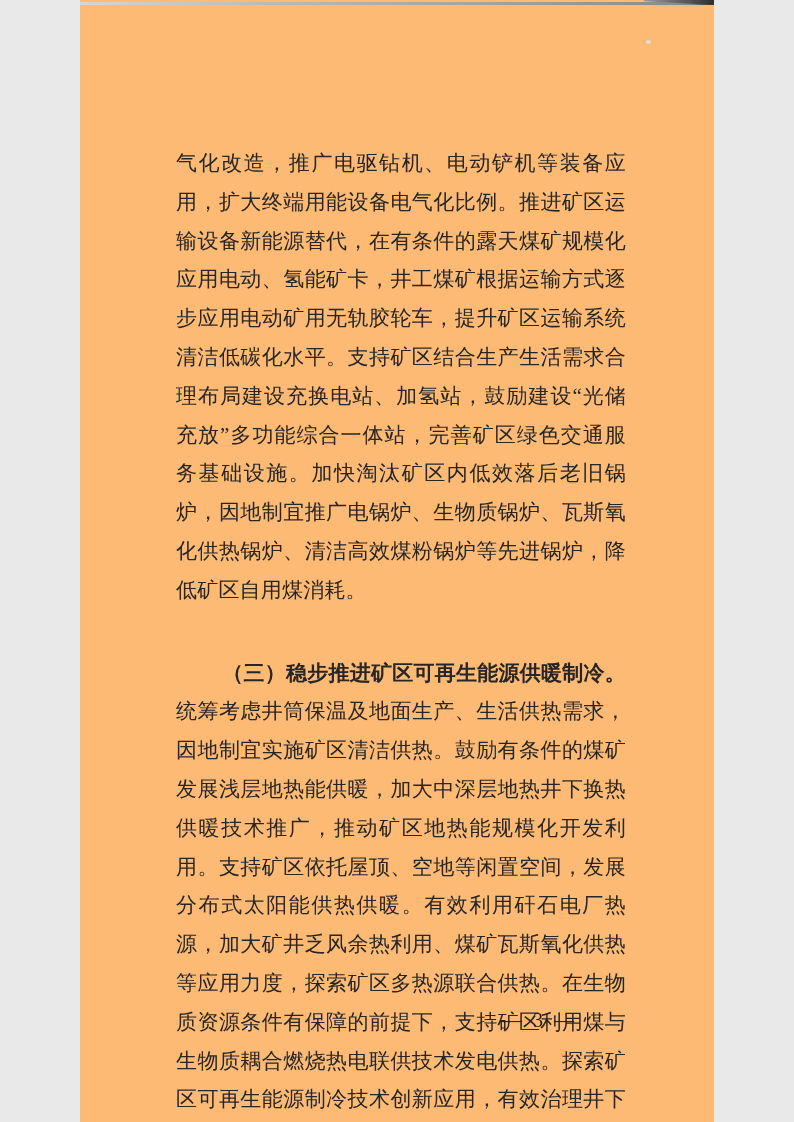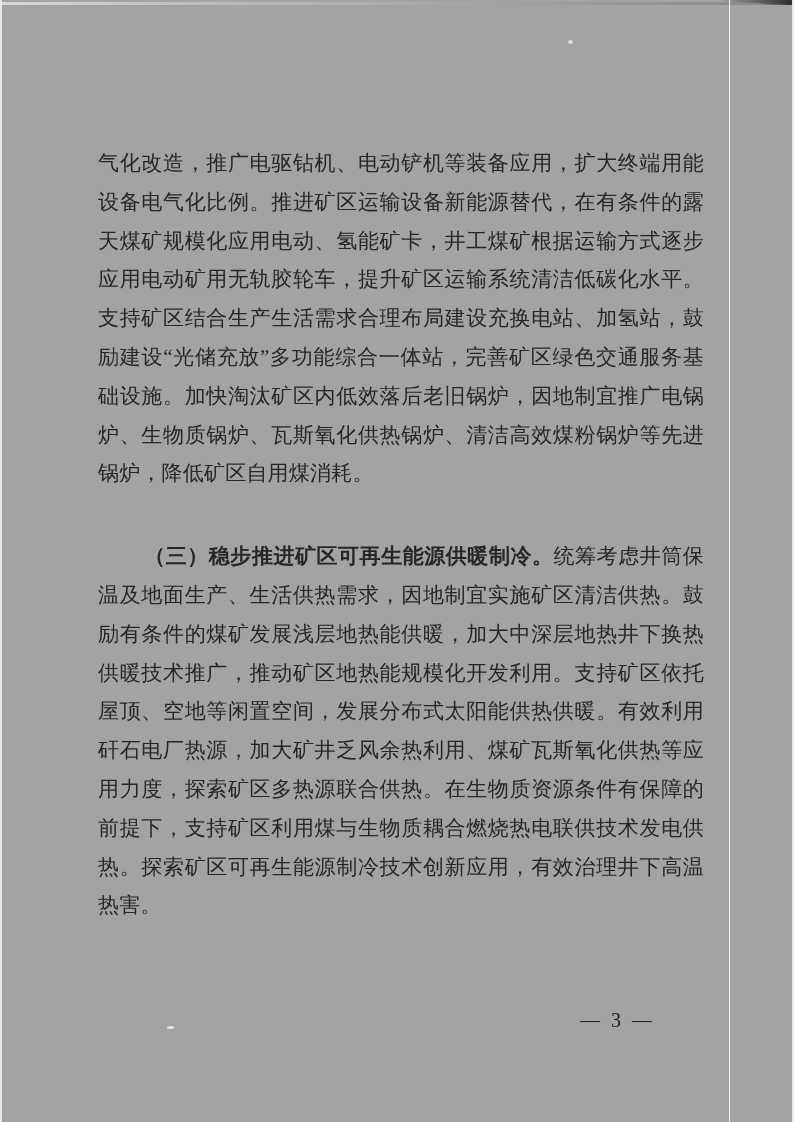--- a/index.html
+++ b/index.html
@@ -2,24 +2,24 @@
 <html><head>
 <meta charset="utf-8">
 <style>
   html, body {
     margin: 0;
     padding: 0;
     background: #e9e9e9;
   }
   .page {
     position: relative;
-    width: 790px;
+    width: 634px;
     height: 1122px;
     margin: 0 auto;
-    background: #a3a3a3;
+    background: #fdba74;
     overflow: hidden;
     font-family: "Liberation Serif", "DejaVu Serif", serif;
   }
   
   .scan-edge-top {
     position: absolute;
     top: 2px;
     left: 0;
     right: 0;
     height: 3px;

